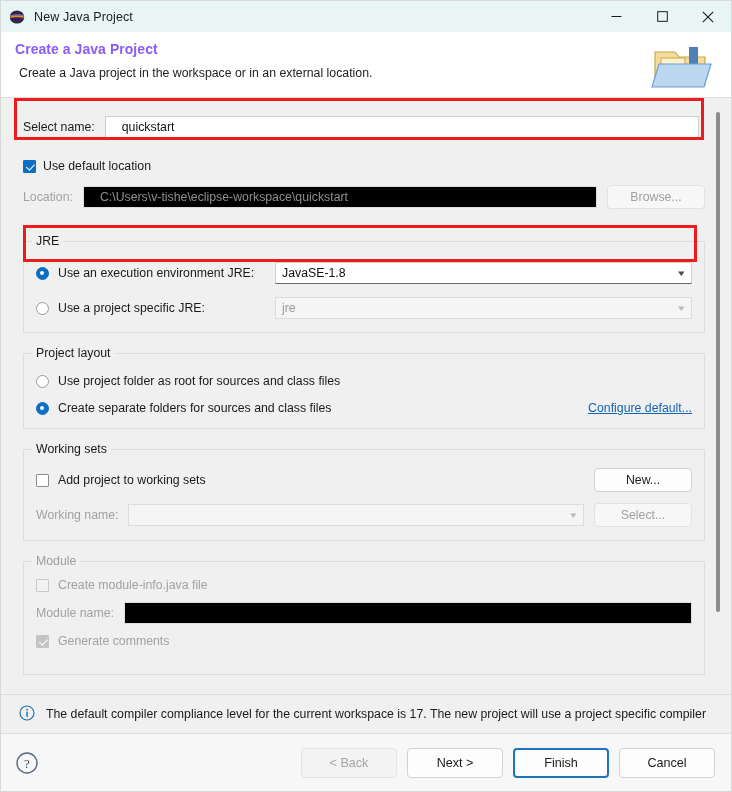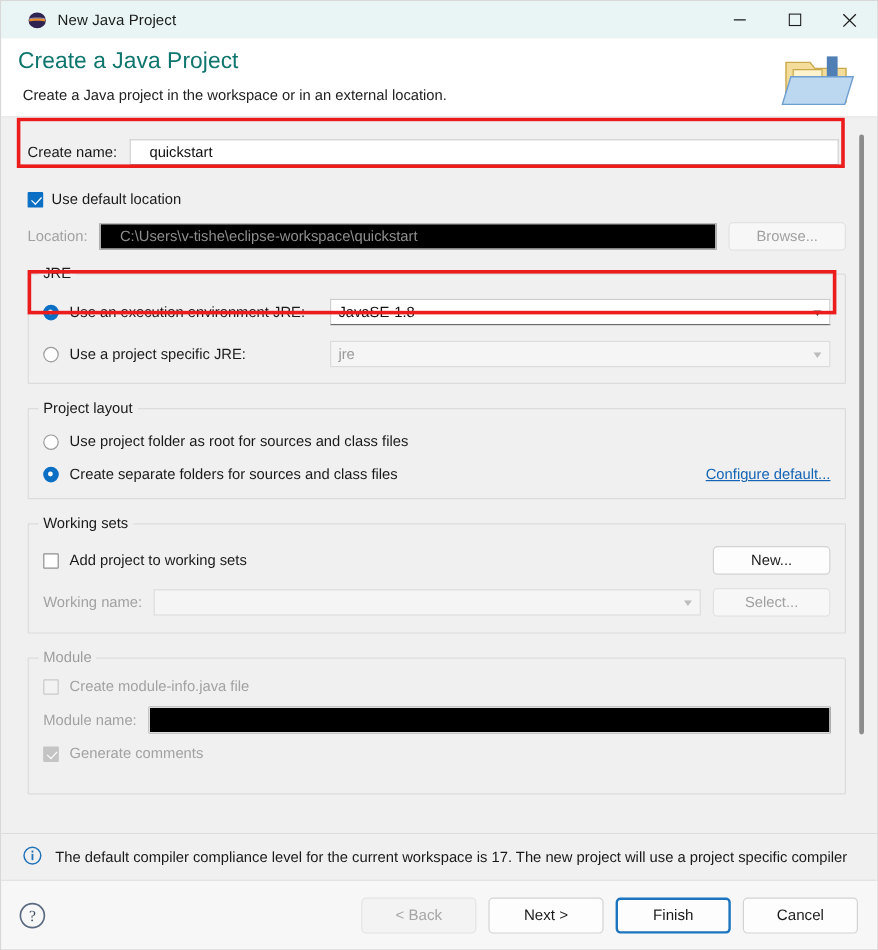--- a/index.html
+++ b/index.html
@@ -32,21 +32,21 @@
     height: 31px;
     min-height: 31px;
     background: #e9f5f5;
     display: flex;
     align-items: center;
     position: relative;
   }
   .titlebar-left {
     display: flex;
     align-items: center;
-    padding-left: 22px;
+    padding-left: 8px;
     gap: 9px;
   }
   .eclipse-icon {
     width: 16px;
     height: 16px;
     position: relative;
   }
   .title-text {
     font-size: 12.5px;
     color: #1b1b1b;
@@ -72,23 +72,23 @@
   .header {
     background: #ffffff;
     height: 66px;
     min-height: 66px;
     position: relative;
     border-bottom: 1px solid #dedede;
     padding: 9px 0 0 14px;
     box-sizing: border-box;
   }
   .header-title {
-    font-size: 19px;
-    font-weight: normal;
-    color: #0f766e;
+    font-size: 14px;
+    font-weight: bold;
+    color: #8b5cf6;
     letter-spacing: 0.05px;
   }
   .header-sub {
     margin-top: 9px;
     margin-left: 4px;
     font-size: 12.3px;
     color: #222;
   }
   .header-icon {
     position: absolute;
@@ -391,36 +391,36 @@
         <path d="M40.5 27 L56.5 27 L48.5 38 Z" fill="#4f7fb5"></path>
         <path d="M14 26 L66 26 L59 49 L7 49 Z" fill="#bcd7f0" stroke="#6f9ed0" stroke-width="1.2"></path>
       </svg>
     </span>
   </div>
 
   <div class="content-wrap">
     <div class="content">
 
       <div class="row" style="gap:10px; margin-top:4px;">
-        <span class="label">Create name:</span>
+        <span class="label">Select name:</span>
         <span class="textfield" style="margin-right:6px;">quickstart</span>
       </div>
 
       <div class="check-row" style="margin-top:21px;">
         <span class="checkbox checked"></span>
         <span class="label">Use default location</span>
       </div>
 
       <div class="row" style="gap:10px; margin-top:12px;">
         <span class="label dim">Location:</span>
         <span class="textfield disabled">C:\Users\v-tishe\eclipse-workspace\quickstart</span>
         <span class="btn disabled" style="width:98px;min-width:98px;">Browse...</span>
       </div>
 
-      <div class="group" style="margin-top:19px; padding-bottom:13px;">
+      <div class="group" style="margin-top:32px; padding-bottom:13px;">
         <span class="group-title">JRE</span>
 
         <div class="row" style="gap:9px; margin-top:6px;">
           <span class="radio checked"></span>
           <span class="label" style="min-width:208px;">Use an execution environment JRE:</span>
           <span class="combo">
             <span>JavaSE-1.8</span>
             <span class="chev">▾</span>
           </span>
         </div>

